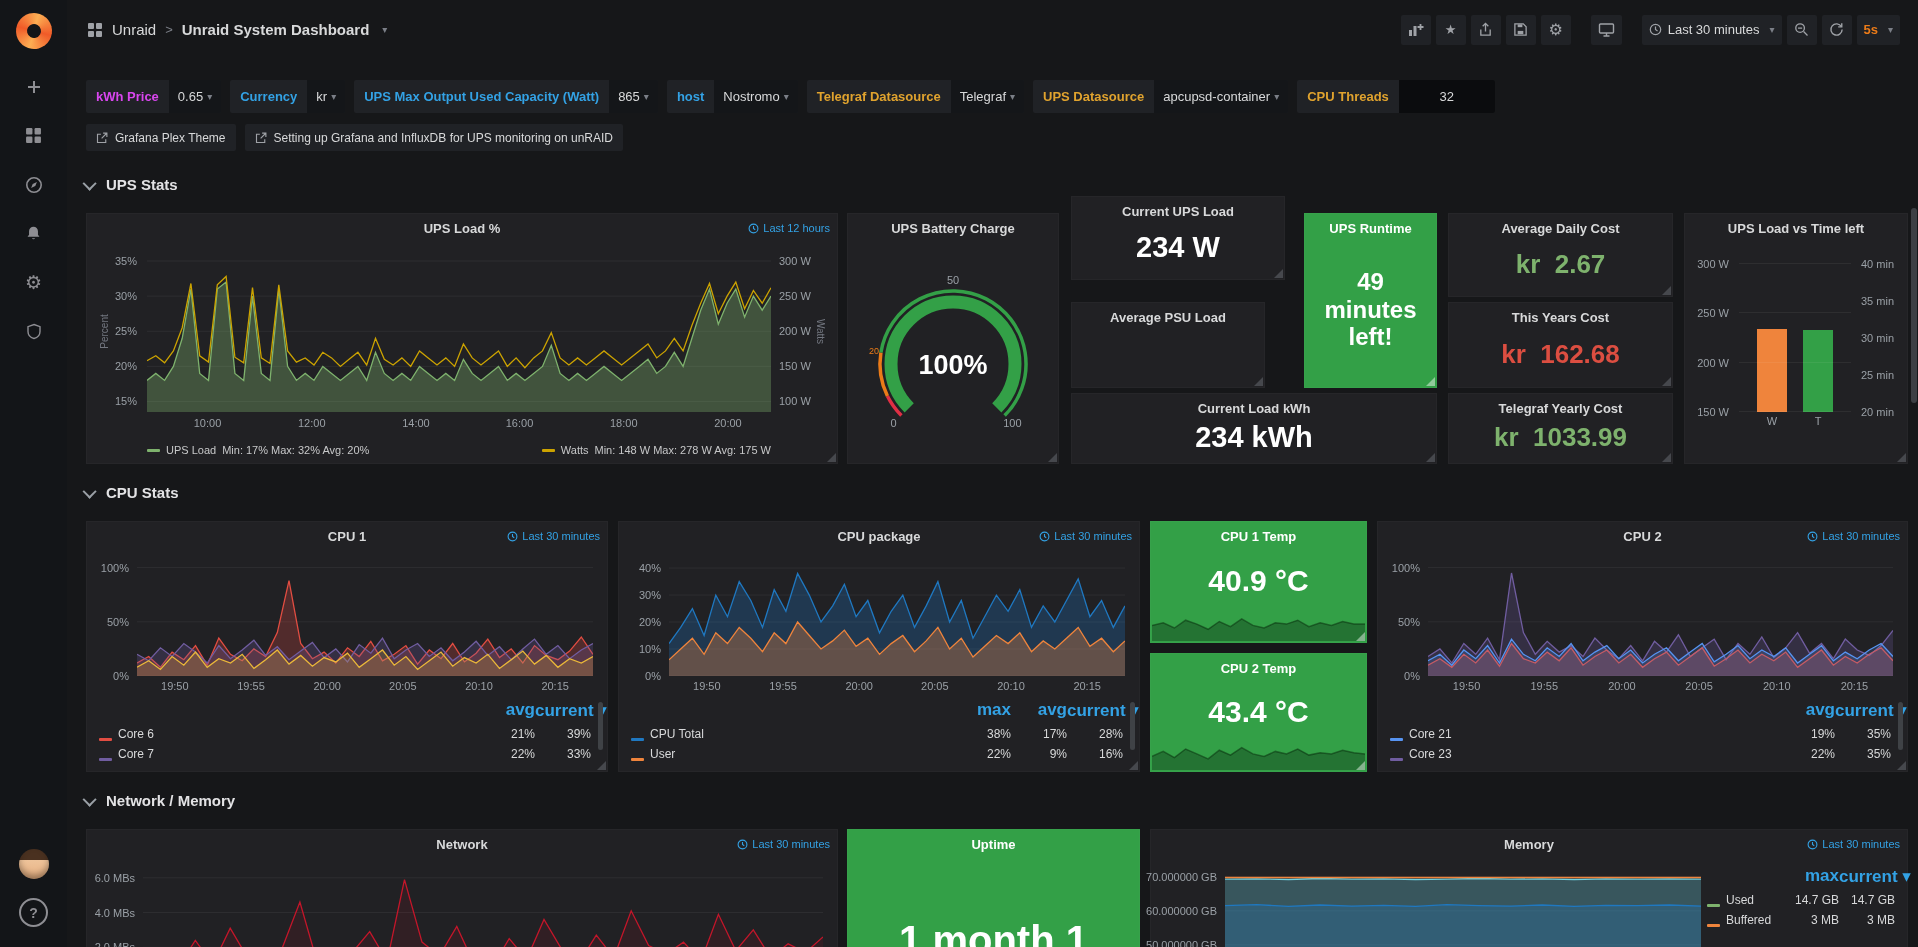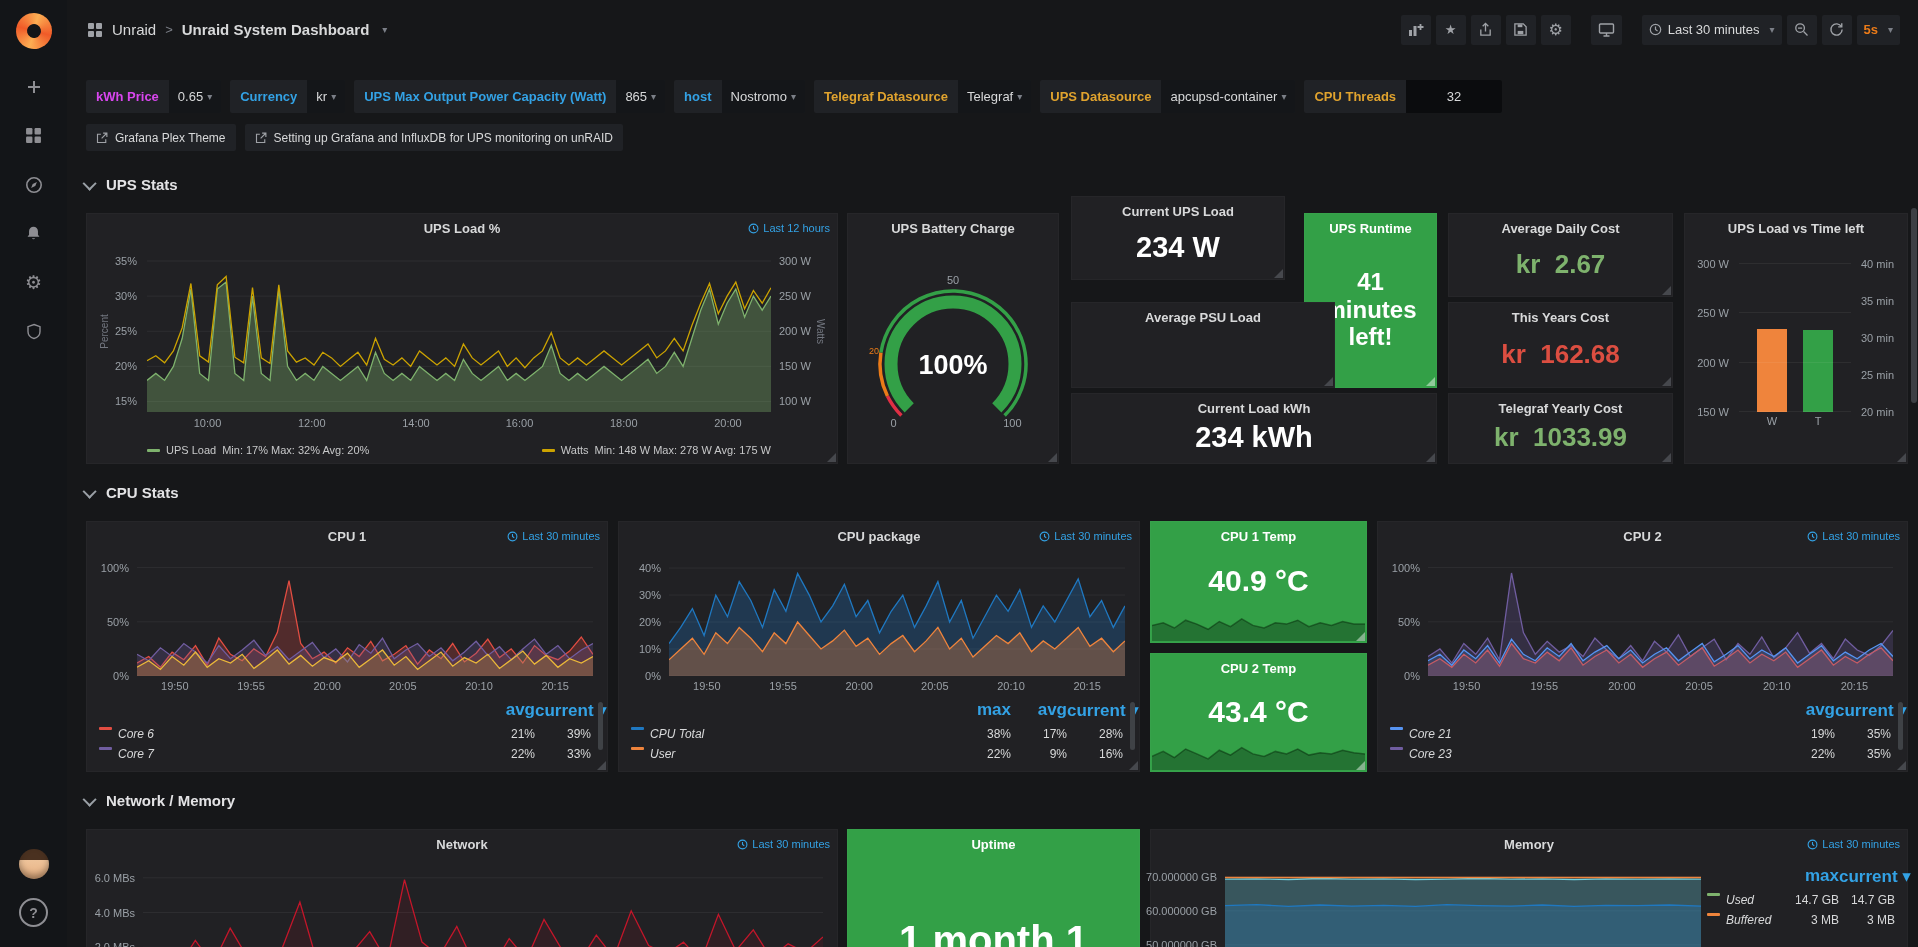--- a/index.html
+++ b/index.html
@@ -65,21 +65,21 @@
   .vlabel{position:absolute;font-size:10px;color:#737780;white-space:nowrap;text-align:center;}
   .vlabel.left{transform:rotate(-90deg);}
   .vlabel.right{transform:rotate(90deg);}
   .hlegend{position:absolute;bottom:7px;display:flex;justify-content:space-between;font-size:11px;color:#c7c8c9;}
   .litem{display:flex;gap:6px;align-items:center;cursor:pointer;white-space:nowrap;}
   .swatch{width:13px;height:3px;display:inline-block;border-radius:1px;flex:none;}
   .legend{position:absolute;font-size:12px;}
   .lt-head{display:flex;color:var(--blue,#33a2e5);font-size:17px;font-weight:700;}
   .lt-col{width:56px;text-align:right;white-space:nowrap;}
   .lt-row{display:flex;align-items:center;margin-top:6px;color:#d8d9da;}
-  .lt-name{flex:1;display:flex;align-items:flex-start;gap:6px;cursor:pointer;white-space:nowrap;overflow:hidden;font-style:italic;}
+  .lt-name{flex:1;display:flex;align-items:flex-end;gap:6px;cursor:pointer;white-space:nowrap;overflow:hidden;}
   .legend-scroll{position:absolute;width:5px;border-radius:3px;background:#3f4246;}
   .hgrid{position:absolute;left:0;right:0;height:1px;background:rgba(255,255,255,0.06);}
   .bars-plot{display:flex;align-items:flex-end;justify-content:center;gap:16px;}
   .vbar{width:30px;flex:none;}
   .bar-labels{position:absolute;display:flex;justify-content:center;gap:16px;font-size:11px;color:#9aa0a6;}
   .bar-labels span{width:30px;text-align:center;}
   .spark{position:absolute;left:1px;right:1px;bottom:1px;height:26px;}
   .uptime-val{position:absolute;left:0;right:0;top:88px;text-align:center;font-size:40px;font-weight:700;color:#fff;white-space:nowrap;}
   .rz{position:absolute;right:1px;bottom:1px;width:0;height:0;border-bottom:9px solid #46484d;border-left:9px solid transparent;cursor:nwse-resize;}
   .panel.green .rz{border-bottom-color:rgba(255,255,255,0.45);}
@@ -219,21 +219,21 @@
 <div class="subnav" id="vars-row">
     <div class="var-pill">
       <span class="var-label" style="color: #d946ef;">kWh Price</span>
       <span class="var-value">0.65<span class="caret">▾</span></span>
     </div>
     <div class="var-pill">
       <span class="var-label" style="color: rgb(51, 162, 229);">Currency</span>
       <span class="var-value">kr<span class="caret">▾</span></span>
     </div>
     <div class="var-pill">
-      <span class="var-label" style="color: rgb(51, 162, 229);">UPS Max Output Power Capacity (Watt)</span>
+      <span class="var-label" style="color: rgb(51, 162, 229);">UPS Max Output Used Capacity (Watt)</span>
       <span class="var-value">865<span class="caret">▾</span></span>
     </div>
     <div class="var-pill">
       <span class="var-label" style="color: rgb(51, 162, 229);">host</span>
       <span class="var-value">Nostromo<span class="caret">▾</span></span>
     </div>
     <div class="var-pill">
       <span class="var-label" style="color: rgb(224, 163, 46);">Telegraf Datasource</span>
       <span class="var-value">Telegraf<span class="caret">▾</span></span>
     </div>
@@ -352,21 +352,21 @@
   <div class="panel-title">Current UPS Load</div>
   <div class="stat-wrap">
       <div class="stat-value">234 W</div>
     </div>
   <div class="rz"></div>
 </div>
 
 <div class="panel green" style="left:1304px;top:213px;width:133px;height:175px">
   <div class="panel-title" style="left:6px;right:6px">UPS Runtime</div>
   <div class="stat-wrap">
-      <div class="stat-value wrapped">41 minutes left!</div>
+      <div class="stat-value wrapped">49 minutes left!</div>
     </div>
   <div class="rz"></div>
 </div>
 
 <div class="panel" style="left:1448px;top:213px;width:225px;height:84px">
   <div class="panel-title">Average Daily Cost</div>
   <div class="stat-wrap">
       <div class="stat-value green-txt" style="font-size:26px">kr  2.67</div>
     </div>
   <div class="rz"></div>
@@ -395,21 +395,21 @@
       <div class="vbar" style="height: 52.5%; background: rgb(239, 132, 60);"></div>
       <div class="vbar" style="height: 51.6432%; background: rgb(51, 160, 71);"></div>
     </div>
   <div class="bar-labels" style="left:54px;right:56px;top:201px">
       <span>W</span>
       <span>T</span>
     </div>
   <div class="rz"></div>
 </div>
 
-<div class="panel" style="left:1071px;top:302px;width:264px;height:86px">
+<div class="panel" style="left:1071px;top:302px;width:194px;height:86px">
   <div class="panel-title">Average PSU Load</div>
   <div class="rz"></div>
 </div>
 
 <div class="panel" style="left:1448px;top:302px;width:225px;height:86px">
   <div class="panel-title">This Years Cost</div>
   <div class="stat-wrap">
       <div class="stat-value red-txt" style="font-size:26px">kr  162.68</div>
     </div>
   <div class="rz"></div>

